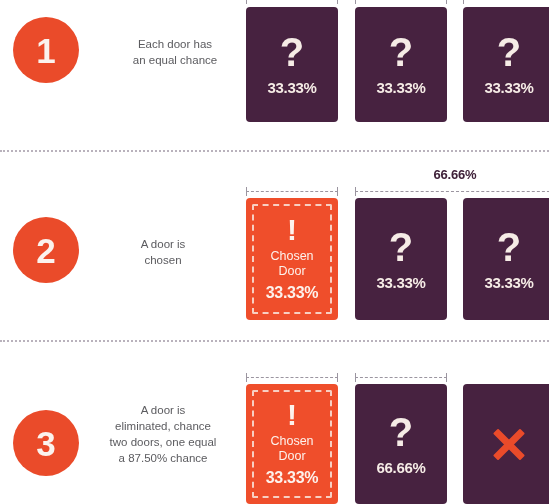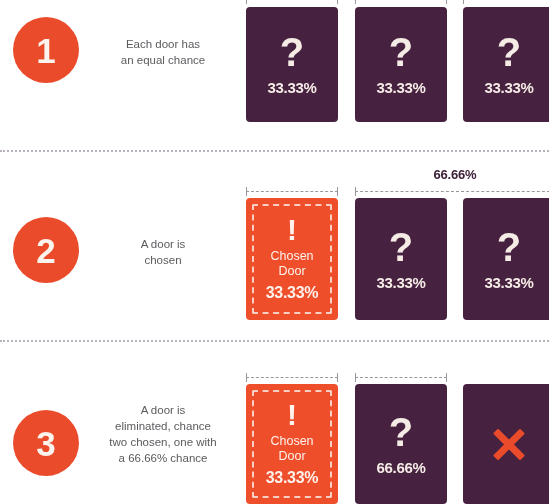--- a/index.html
+++ b/index.html
@@ -198,21 +198,21 @@
 <body>
 
 <div class="infographic">
 
   <div class="row" id="row-1">
 
     <div class="step-circle" style="left:13px; top:17px;">
       <span>1</span>
     </div>
 
-    <div class="caption" style="left:88px; top:36px;">
+    <div class="caption" style="left:100px; top:36px;">
       <div>Each door has</div>
       <div>an equal chance</div>
     </div>
 
     <div class="bracket" style="left:246px; top:-5px; width:92px;">
 
       <div class="cap left"></div>
       <div class="cap right"></div>
     </div>
     <div class="bracket" style="left:355px; top:-5px; width:92px;">
@@ -304,22 +304,22 @@
 
   <div class="row" id="row-3">
 
     <div class="step-circle" style="left:13px; top:69px;">
       <span>3</span>
     </div>
 
     <div class="caption" style="left:88px; top:61px;">
       <div>A door is</div>
       <div>eliminated, chance</div>
-      <div>two chosen, one with</div>
-      <div>a 66.66% chance</div>
+      <div>two doors, one equal</div>
+      <div>a 87.50% chance</div>
     </div>
 
     <div class="bracket" style="left:246px; top:32px; width:92px;">
       <div class="line"></div>
       <div class="cap left"></div>
       <div class="cap right"></div>
     </div>
 
     <div class="bracket" style="left:355px; top:32px; width:92px;">
       <div class="line"></div>

